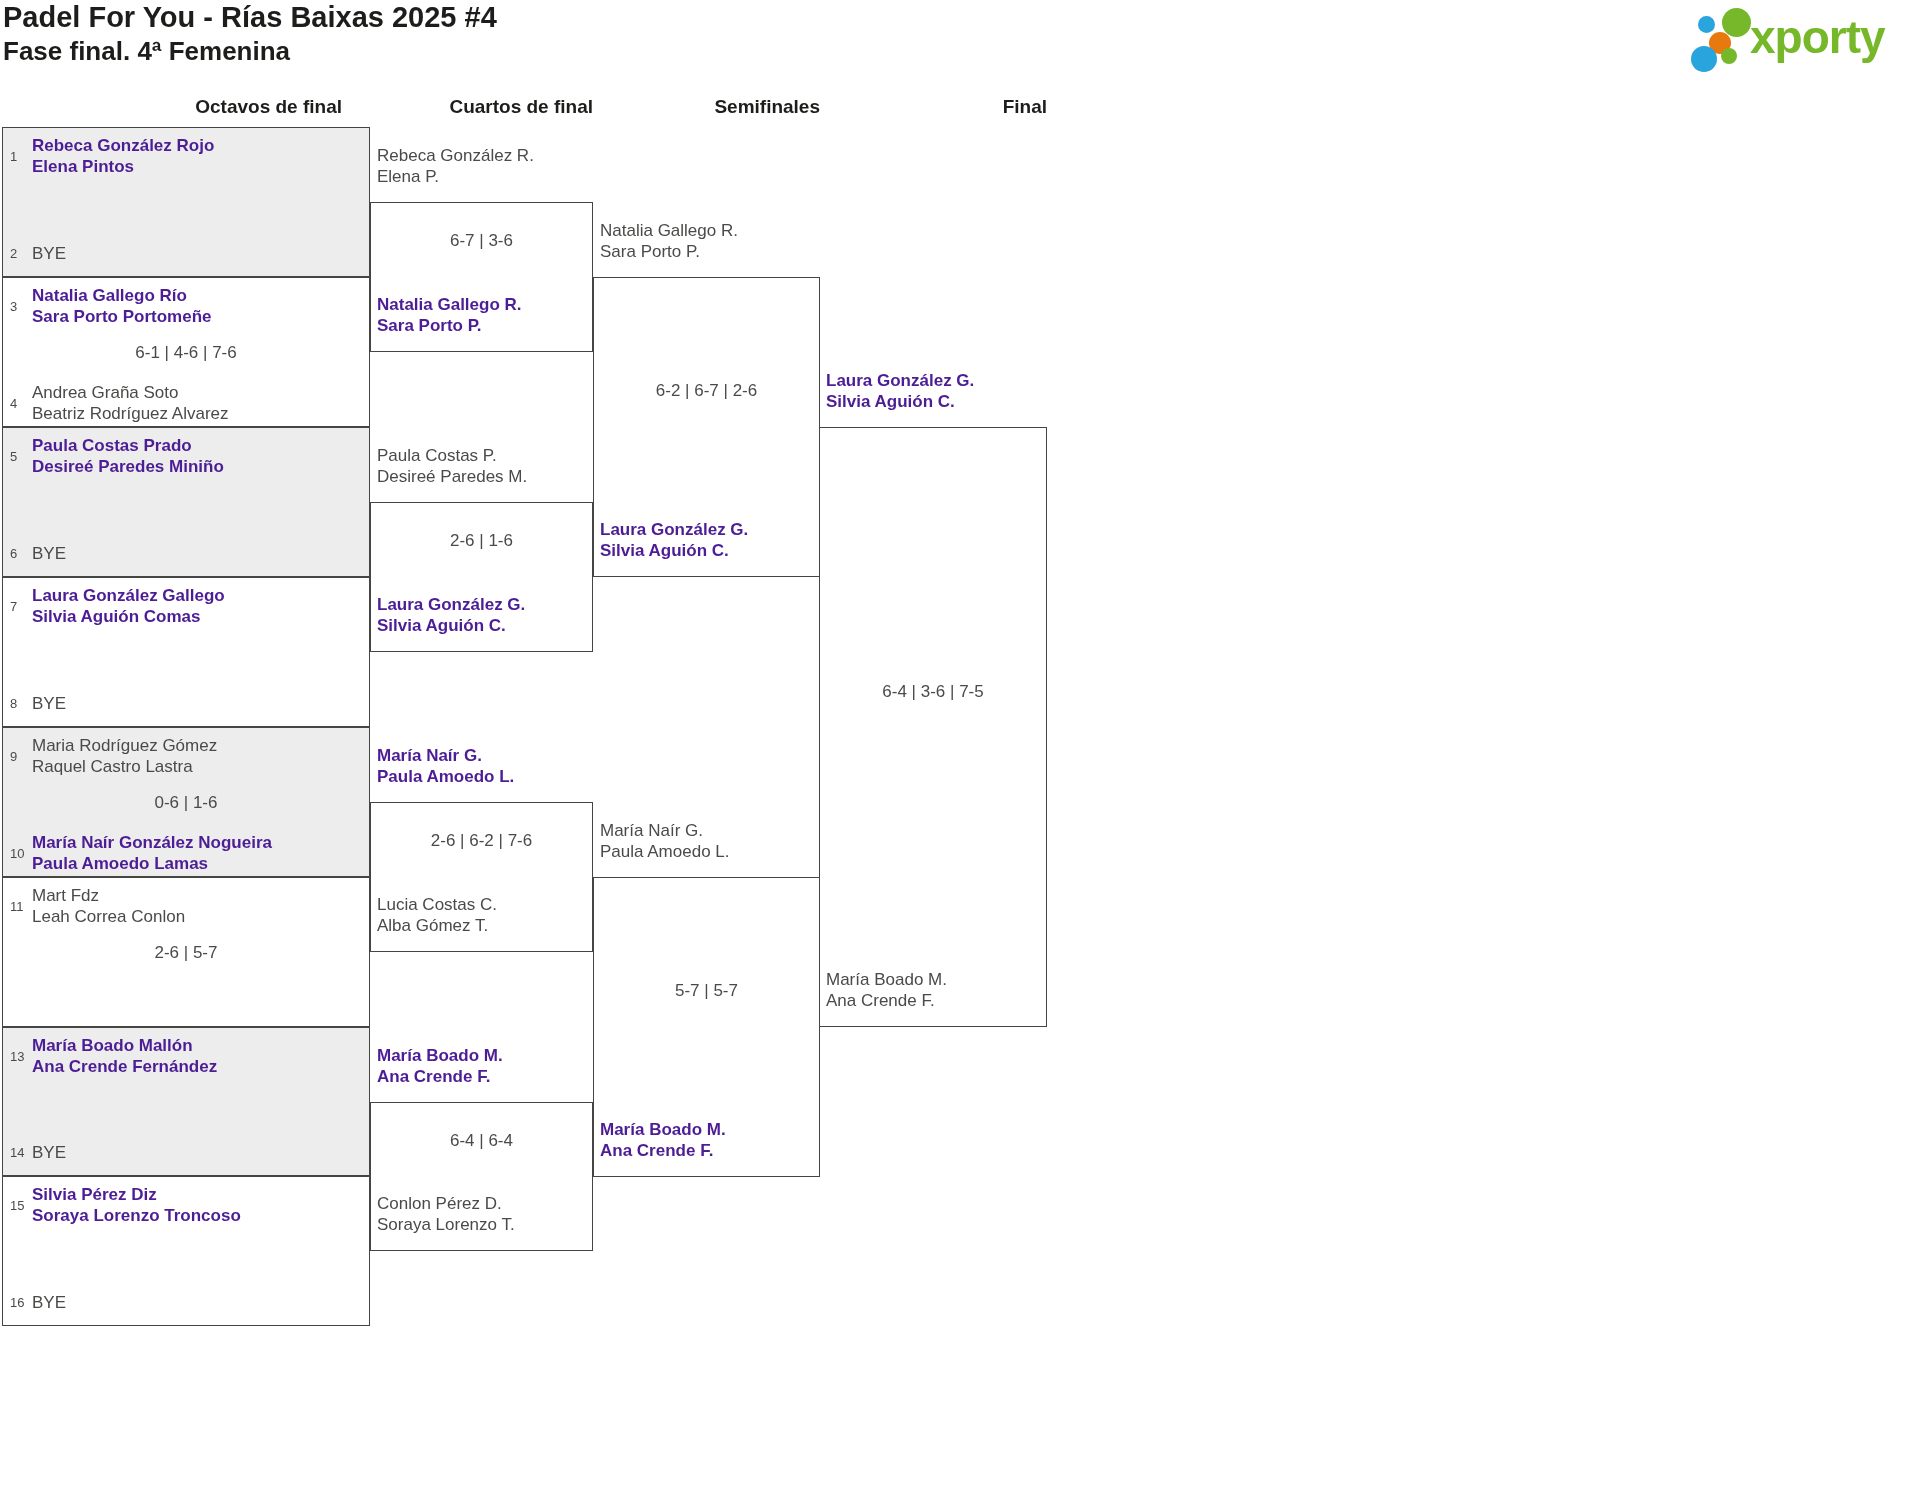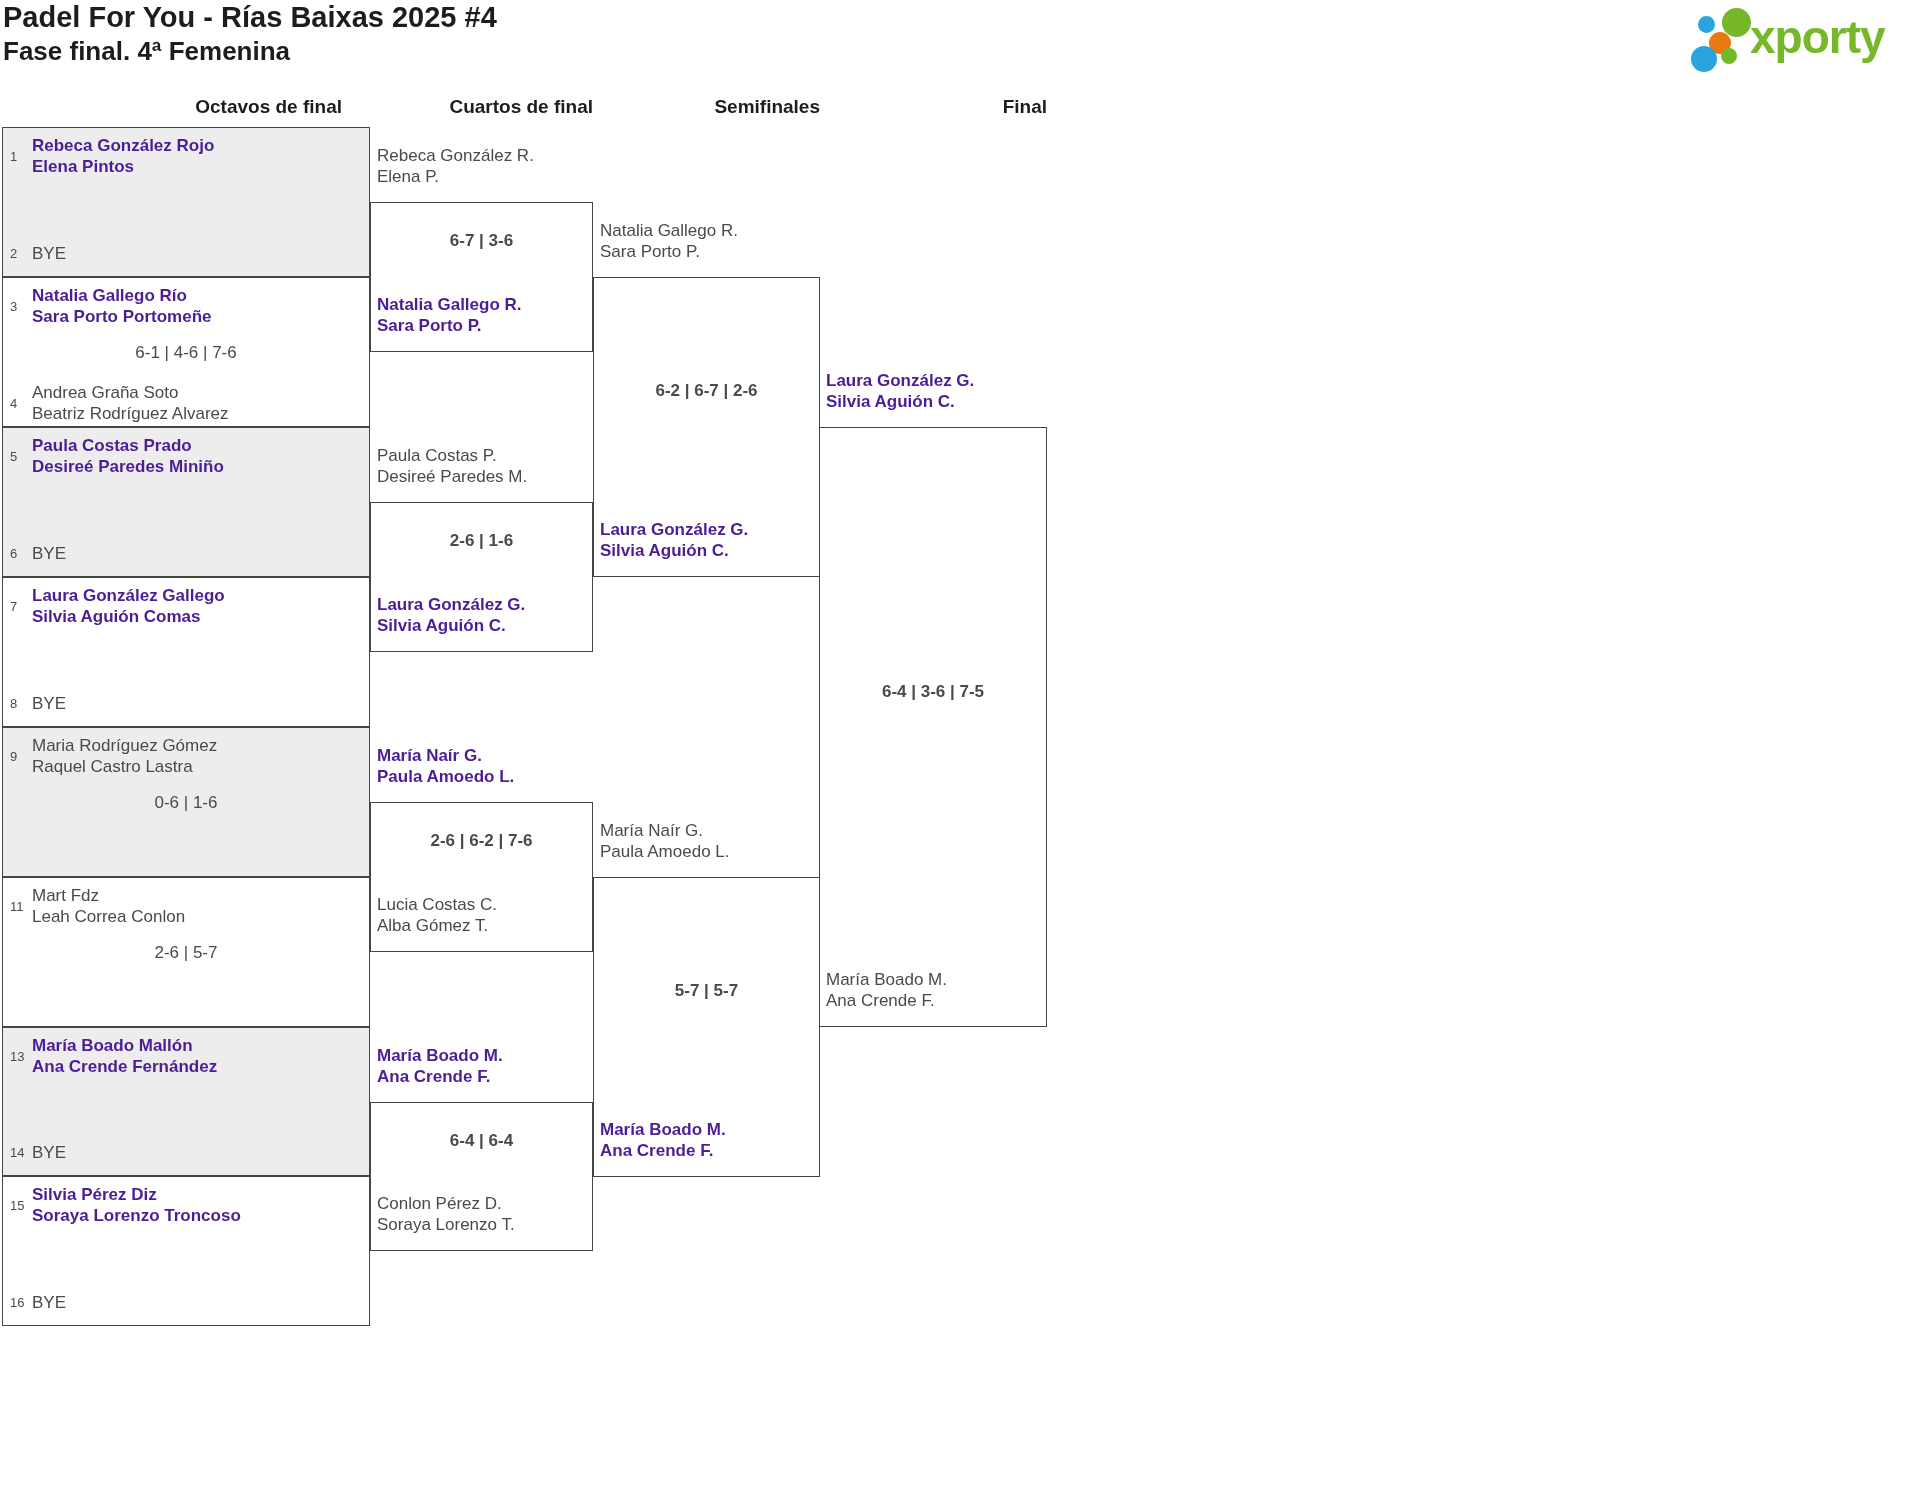--- a/index.html
+++ b/index.html
@@ -26,21 +26,21 @@
   .trow{position:absolute;left:7px;right:6px;display:flex;align-items:center;}
   .seed{font-size:13px;width:17px;margin-right:5px;flex:none;color:#4a4a48;}
   .names{font-size:17px;line-height:21px;color:#4a4a48;}
   .ln{display:block;white-space:nowrap;}
   .ln:empty{display:none;}
   .bold{font-weight:700;color:#161614;}
   .bold .ln{color:#4c1d95;}
 
   .score{font-size:17px;line-height:21px;color:#4a4a48;text-align:center;white-space:nowrap;}
   .oscore{position:absolute;left:0;width:100%;top:64px;}
-  .sabs{position:absolute;font-weight:bold;}
+  .sabs{position:absolute;}
   .lbl{position:absolute;font-size:17px;line-height:21px;color:#4a4a48;}
 </style>
 </head>
 <body>
 
 <div class="stage">
 
   <div class="title">Padel For You - Rías Baixas 2025 #4</div>
   <div class="subtitle">Fase final. 4ª Femenina</div>
 
@@ -132,20 +132,27 @@
 
   <div class="box obox gray" style="top:727px;height:150px">
     <div class="trow" style="top:7px">
       <span class="seed">9</span>
       <span class="names">
         <span class="ln">Maria Rodríguez Gómez</span>
         <span class="ln">Raquel Castro Lastra</span>
       </span>
     </div>
     <div class="score oscore">0-6 | 1-6</div>
+    <div class="trow" style="top:104px">
+      <span class="seed">10</span>
+      <span class="names bold">
+        <span class="ln">María Naír González Nogueira</span>
+        <span class="ln">Paula Amoedo Lamas</span>
+      </span>
+    </div>
   </div>
 
   <div class="box obox" style="top:877px;height:150px">
     <div class="trow" style="top:7px">
       <span class="seed">11</span>
       <span class="names">
         <span class="ln">Mart Fdz</span>
         <span class="ln">Leah Correa Conlon</span>
       </span>
     </div>

